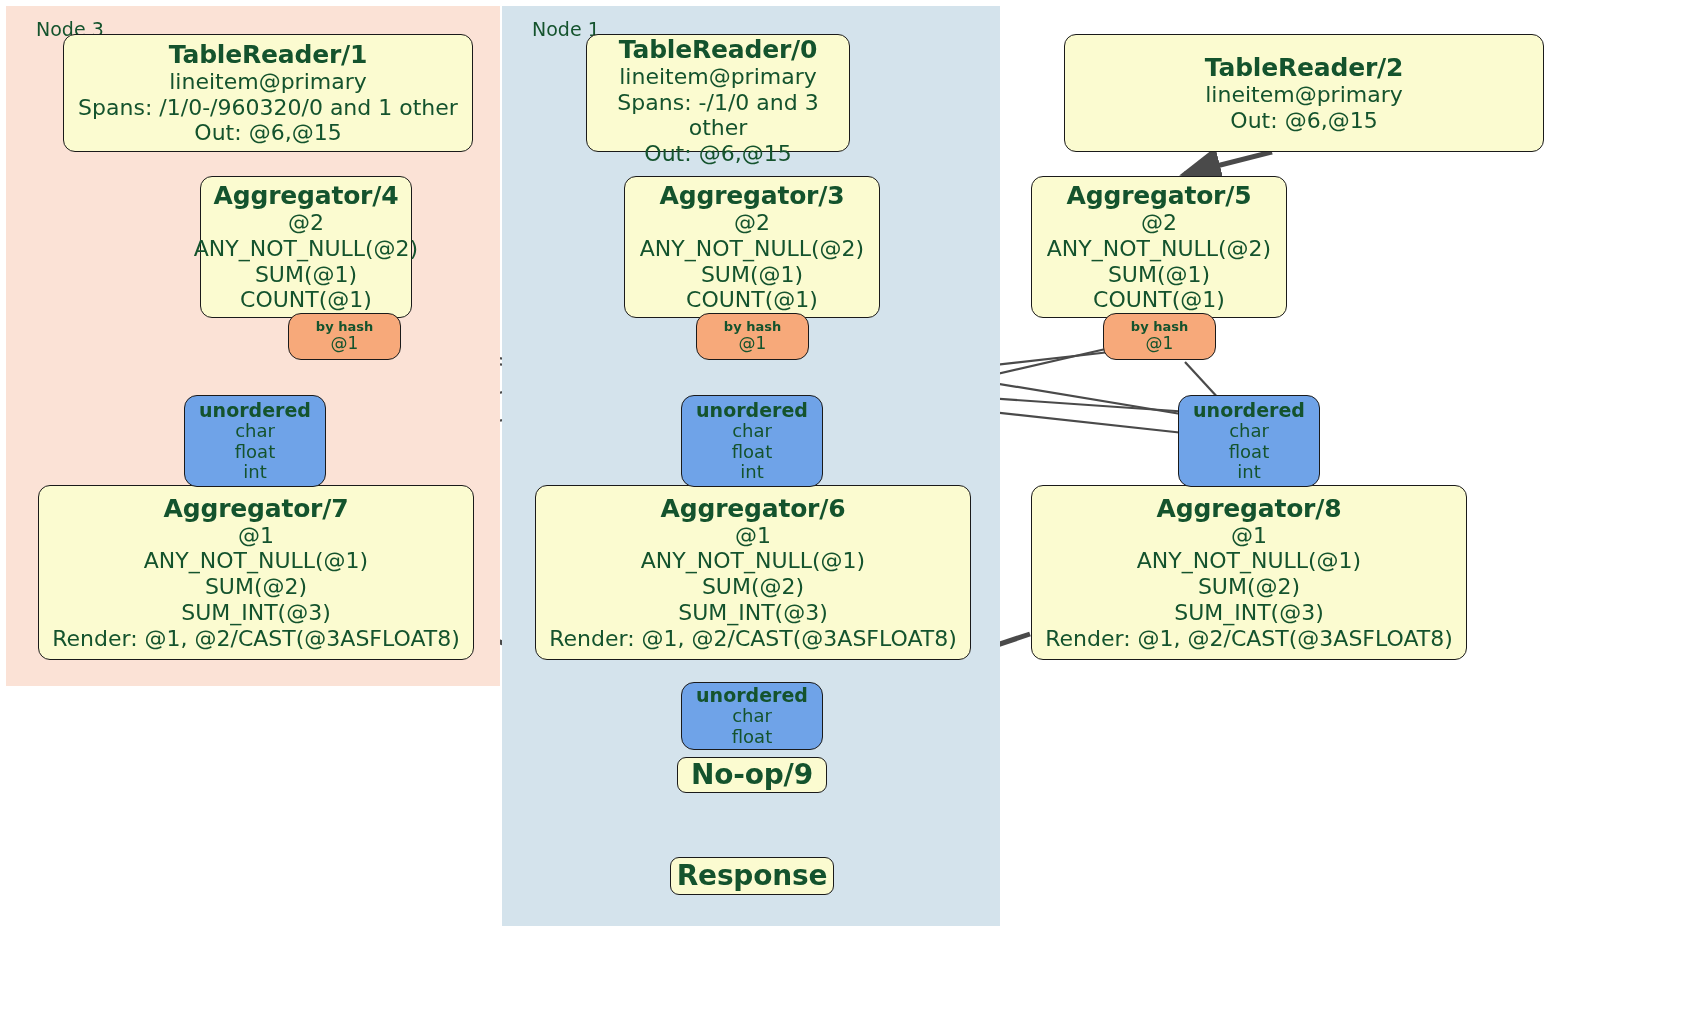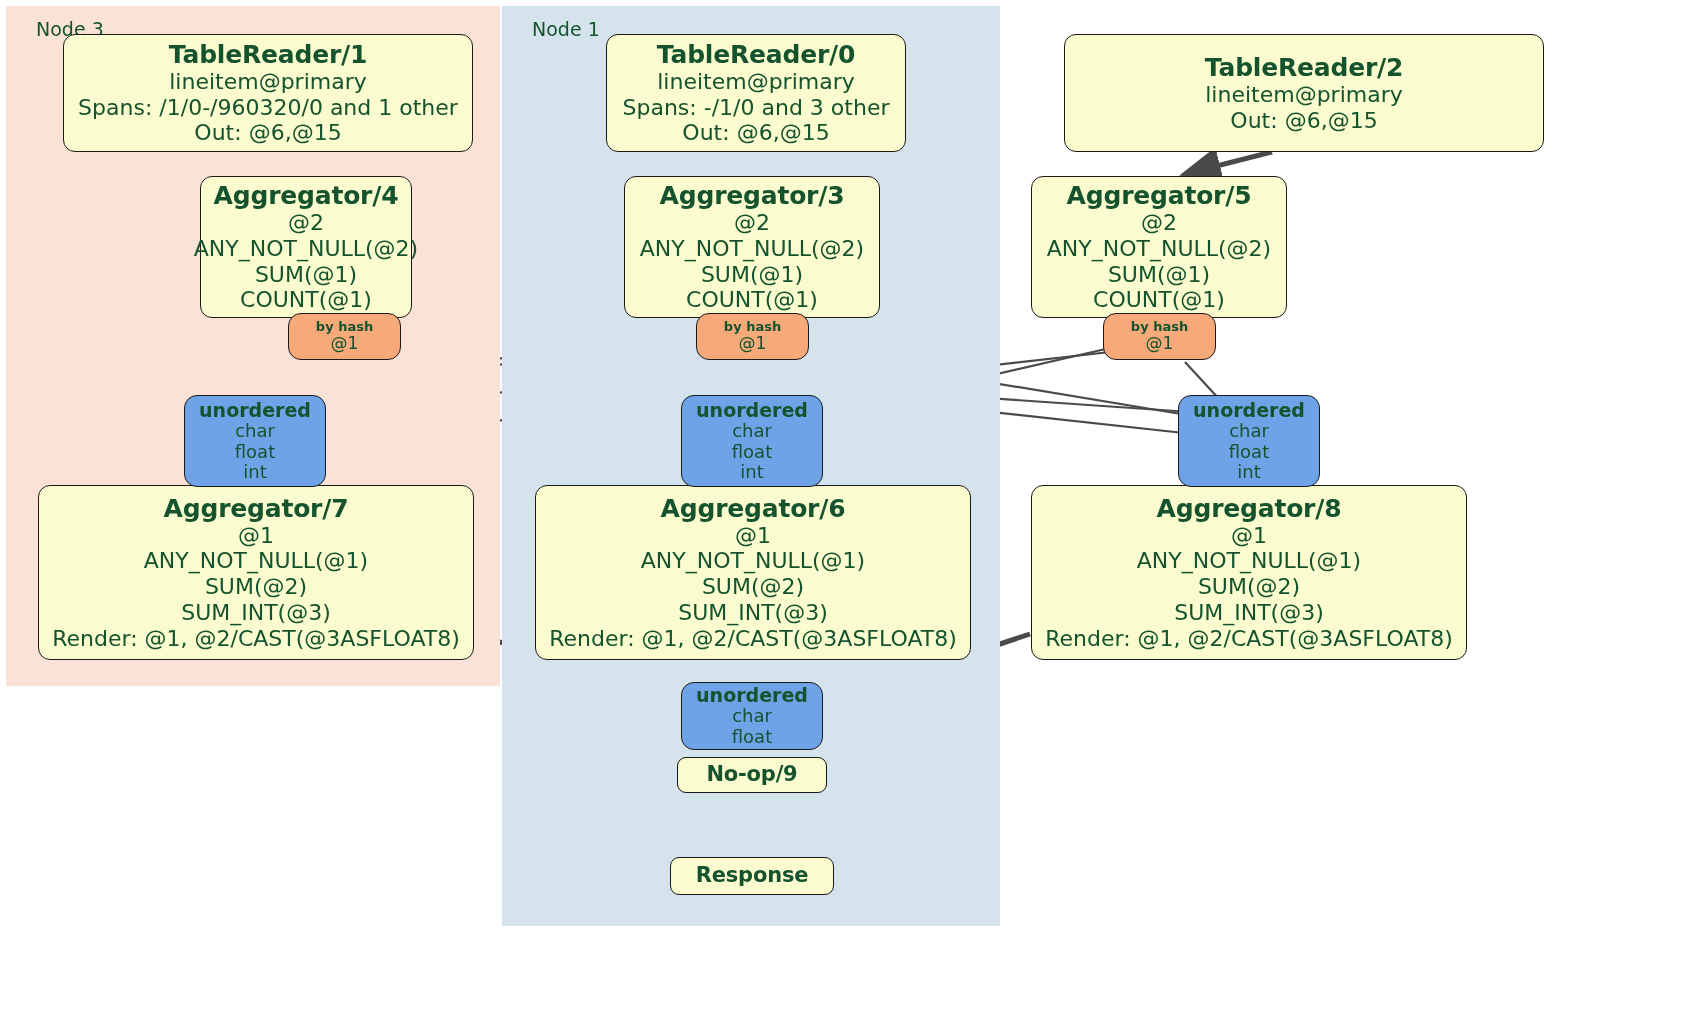--- a/index.html
+++ b/index.html
@@ -81,21 +81,21 @@
     font-weight: bold;
     font-size: 19px;
     line-height: 1.16;
   }
   .sync .line {
     font-size: 18px;
     line-height: 1.16;
   }
   .small-proc .title {
     font-weight: bold;
-    font-size: 21px;
+    font-size: 28px;
     line-height: 1.1;
   }
   .z-top { z-index: 30; }
   .z-mid { z-index: 20; }
   .z-low { z-index: 10; }
 </style>
 </head>
 <body>
 
 <div id="canvas">
@@ -181,21 +181,21 @@
 
   <div class="box proc z-mid" style="left:38px; top:485px; width:436px; height:175px;">
     <div class="title">Aggregator/7</div>
     <div class="line">@1</div>
     <div class="line">ANY_NOT_NULL(@1)</div>
     <div class="line">SUM(@2)</div>
     <div class="line">SUM_INT(@3)</div>
     <div class="line">Render: @1, @2/CAST(@3ASFLOAT8)</div>
   </div>
 
-  <div class="box proc z-mid" style="left:606px; top:34px; width:300px; height:118px;">
+  <div class="box proc z-mid" style="left:586px; top:34px; width:264px; height:118px;justify-content:space-between;">
     <div class="title">TableReader/0</div>
     <div class="line">lineitem@primary</div>
     <div class="line">Spans: -/1/0 and 3 other</div>
     <div class="line">Out: @6,@15</div>
   </div>
 
   <div class="box proc z-mid" style="left:624px; top:176px; width:256px; height:142px;">
     <div class="title">Aggregator/3</div>
     <div class="line">@2</div>
     <div class="line">ANY_NOT_NULL(@2)</div>

